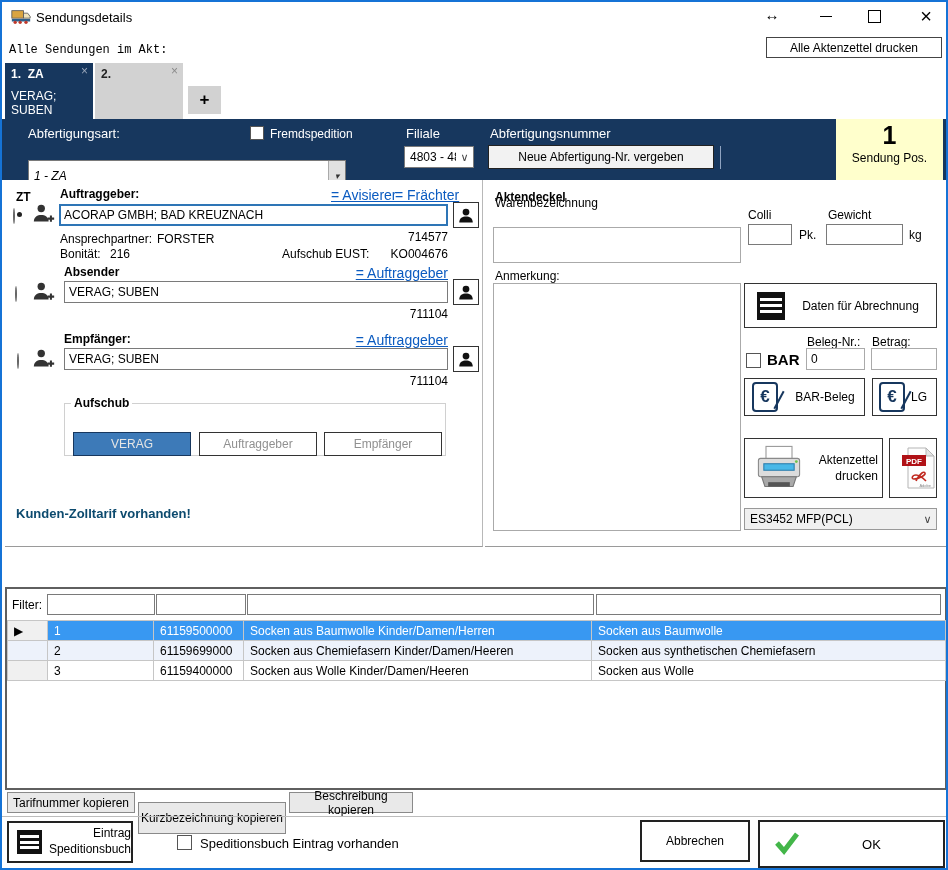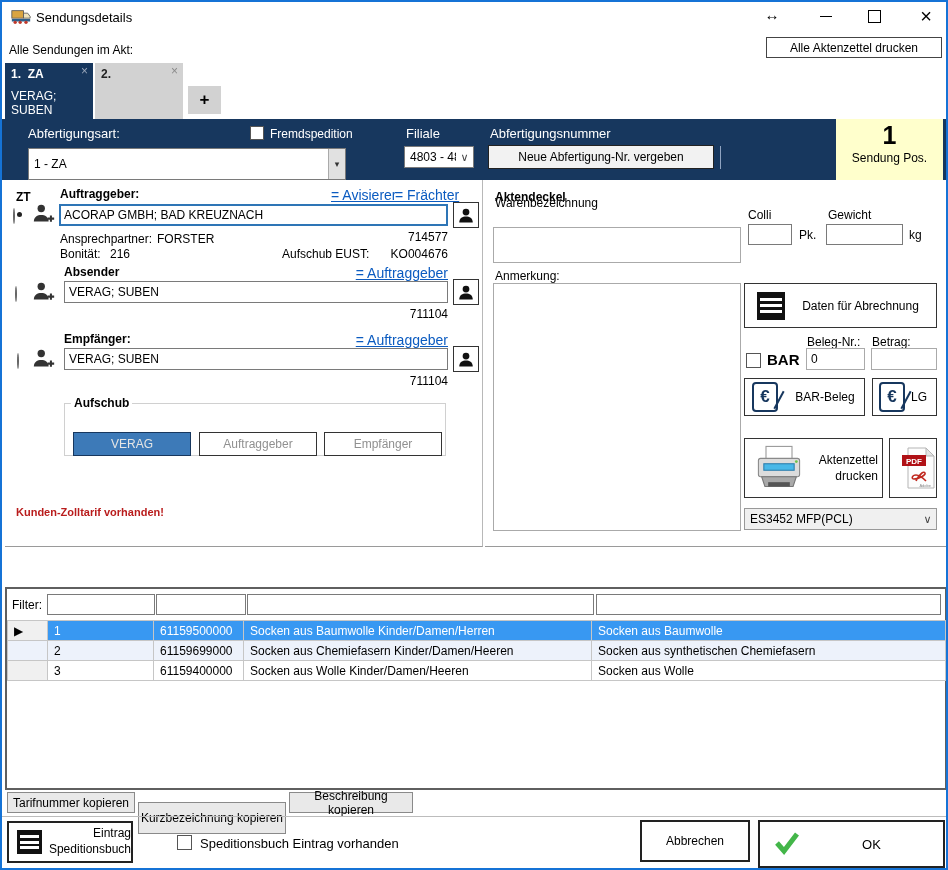--- a/index.html
+++ b/index.html
@@ -56,39 +56,39 @@
     </span>
     <span class="abs lbl" style="left:34px;top:8px;font-size:13px;">Sendungsdetails</span>
     <span class="abs" style="left:752px;top:4px;width:36px;height:24px;text-align:center;font-size:15px;">↔</span>
     <span class="abs" style="left:818px;top:14px;width:12px;height:1px;background:#000;"></span>
     <span class="abs" style="left:866px;top:8px;width:13px;height:13px;border:1px solid #000;"></span>
     <span class="abs" style="left:912px;top:1px;width:24px;height:26px;text-align:center;font-size:20px;line-height:26px;">×</span>
   </div>
 
   <button class="btn abs" style="left:764px;top:35px;width:176px;height:21px;border:1px solid #444;">Alle Aktenzettel drucken</button>
 
-  <div class="abs lbl" style="left:7px;top:41px;">Alle Sendungen im Akt:</div>
+  <div class="abs lbl" style="left:7px;top:41px;font-family:Liberation Mono, monospace;">Alle Sendungen im Akt:</div>
   <div class="abs" style="left:3px;top:61px;width:300px;height:56px;">
     <div class="tab navybar white" style="left:0;">
       <span class="bold">1.</span>&nbsp;
       <span class="bold">ZA</span>
       <span class="tabx" style="color:#9aa7bb;">×</span>
       <div style="margin-top:8px;font-size:12px;">VERAG;</div>
       <div style="font-size:12px;">SUBEN</div>
     </div>
     <div class="tab" style="left:90px;background:#d2d2d2;">
       <span class="bold" style="color:#222;">2.</span>
       <span class="tabx" style="color:#8a8a8a;">×</span>
     </div>
     <div class="abs" style="left:183px;top:23px;width:33px;height:28px;background:#d2d2d2;text-align:center;font-size:17px;font-weight:bold;line-height:28px;">+</div>
   </div>
 
   <div class="abs navybar" style="left:0;top:117px;width:944px;height:61px;">
     <span class="abs lbl white" style="left:26px;top:7px;font-size:13px;">Abfertigungsart:</span>
-    <div class="combo abs" style="left:26px;top:29px;width:318px;height:32px;">
+    <div class="combo abs" style="left:26px;top:41px;width:318px;height:32px;font-style:italic;">
       <span class="cv">1 - ZA</span>
       <span class="ca">▾</span>
     </div>
     <span class="chk abs" style="left:248px;top:7px;"></span>
     <span class="abs lbl white" style="left:268px;top:8px;">Fremdspedition</span>
     <span class="abs lbl white" style="left:404px;top:7px;font-size:13px;">Filiale</span>
     <div class="combo flat2 abs" style="left:402px;top:27px;width:70px;height:22px;">
       <span class="cv">4803 - 480</span>
       <span class="ca">∨</span>
     </div>
@@ -172,21 +172,21 @@
     <span class="abs lbl right" style="left:343px;top:194px;width:100px;">711104</span>
 
     
     <fieldset class="abs" style="left:59px;top:216px;width:382px;height:60px;border:1px solid #d0d0d0;padding:0 6px;">
       <legend class="bold" style="font-size:12px;padding:0 3px;">Aufschub</legend>
       <button class="btn abs" style="left:8px;top:22px;width:118px;height:24px;background:#3d7ab8;color:#e5e5e5;border:1px solid #17375e;">VERAG</button>
       <button class="btn abs" style="left:134px;top:22px;width:118px;height:24px;color:#909090;">Auftraggeber</button>
       <button class="btn abs" style="left:259px;top:22px;width:118px;height:24px;color:#909090;">Empfänger</button>
     </fieldset>
 
-    <div class="abs bold" style="left:11px;top:326px;font-size:11px;color:#b91c1c;">Kunden-Zolltarif vorhanden!</div>
+    <div class="abs bold" style="left:11px;top:326px;font-size:13px;color:#0c4a6e;">Kunden-Zolltarif vorhanden!</div>
   </div>
 
   <div class="abs" style="left:483px;top:178px;width:462px;height:367px;background:#fff;border-bottom:1px solid #9a9a9a;">
     <span class="abs bold" style="left:10px;top:10px;">Aktendeckel</span>
     <span class="abs lbl" style="left:10px;top:16px;">Warenbezeichnung</span>
     <textarea class="txt abs" style="left: 8px; top: 47px; width: 248px; height: 36px; border-color: rgb(170, 170, 170); resize: none;"></textarea>
     <span class="abs lbl" style="left:10px;top:89px;">Anmerkung:</span>
     <textarea class="txt abs" style="left: 8px; top: 103px; width: 248px; height: 248px; border-color: rgb(170, 170, 170); resize: none;"></textarea>
 
     <span class="abs lbl" style="left:263px;top:28px;">Colli</span>

